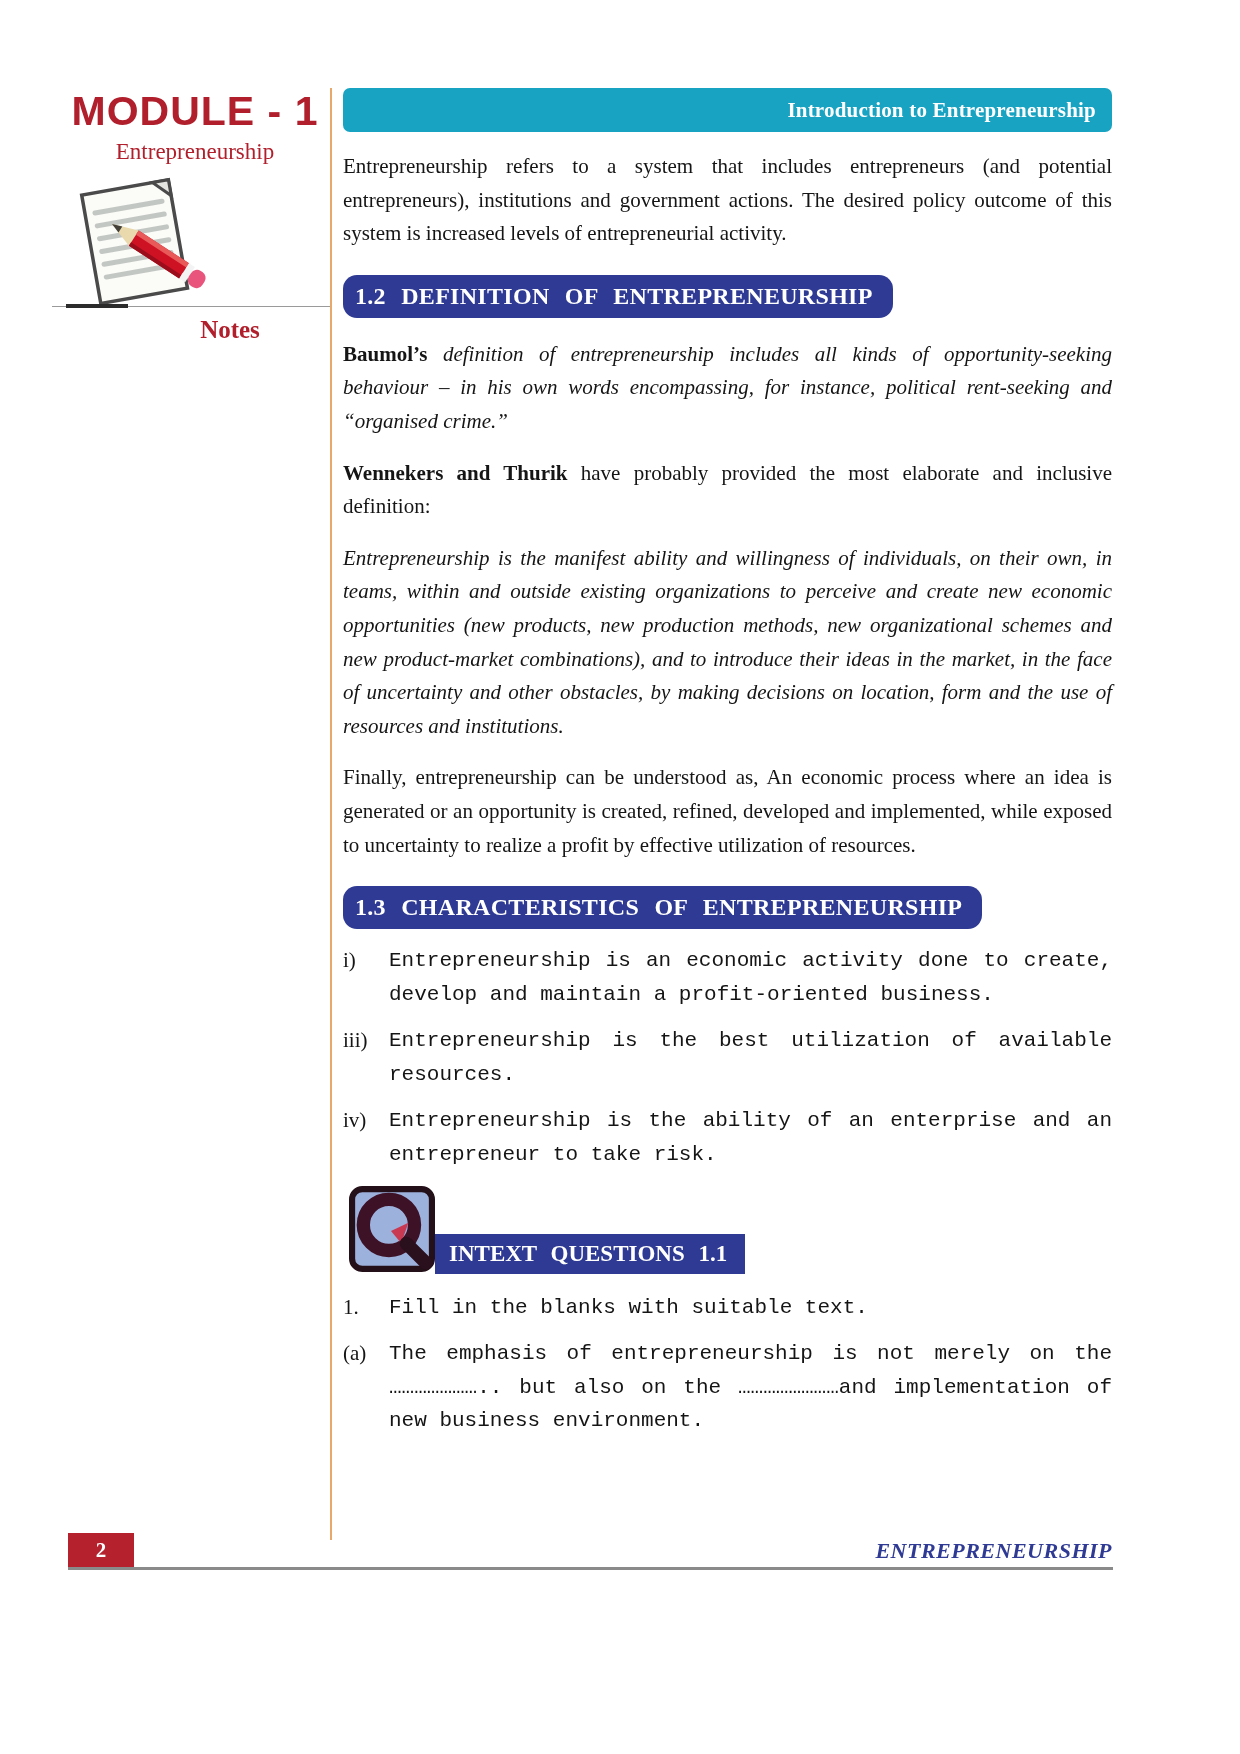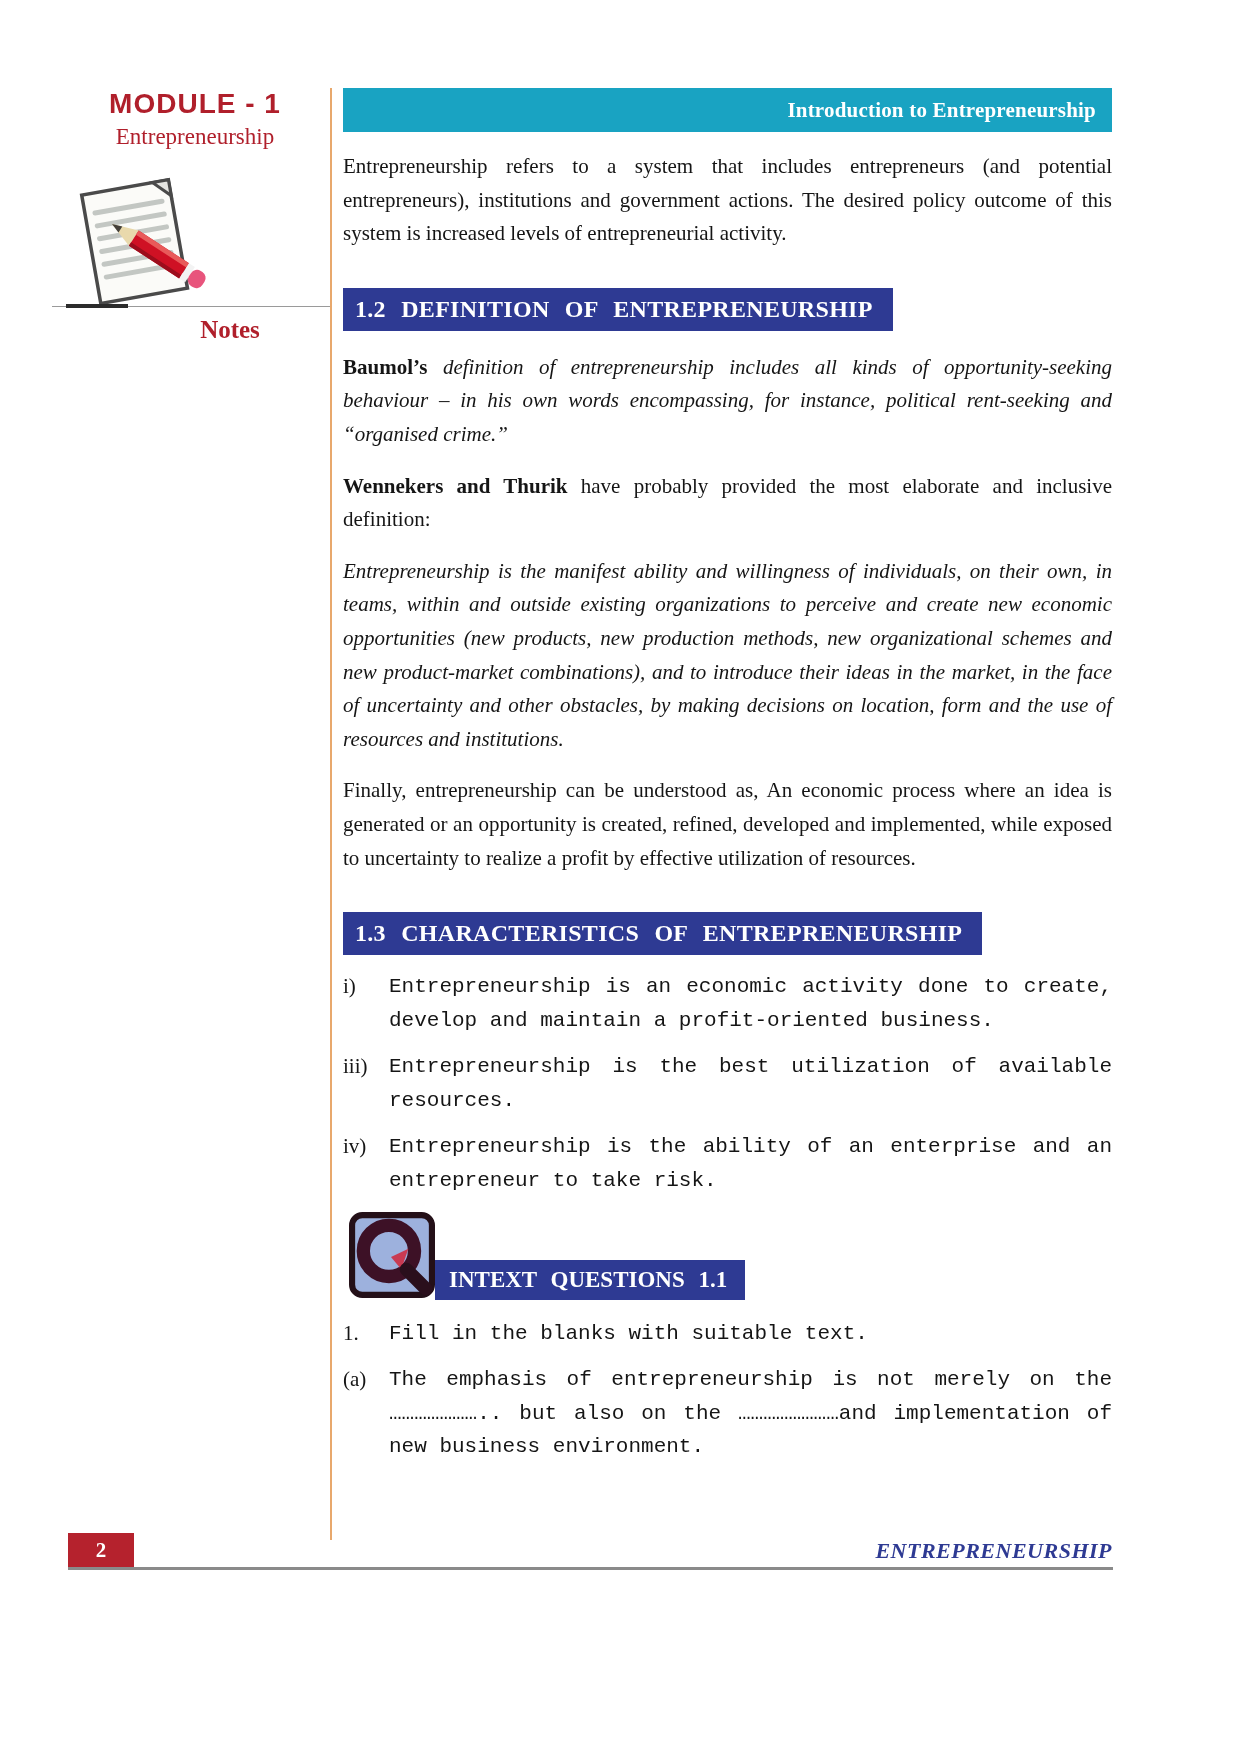--- a/index.html
+++ b/index.html
@@ -9,21 +9,21 @@
   *{margin:0;padding:0;box-sizing:border-box;}
   html,body{background:#ffffff;}
   .page{
     position:relative;width:1240px;height:1754px;background:#ffffff;
     font-family:"Liberation Serif",serif;color:var(--ink);overflow:hidden;
   }
 
   
   .sidebar{position:absolute;left:60px;top:88px;width:270px;}
   .module-label{
-    font-family:"Liberation Sans",sans-serif;font-weight:bold;font-size:28px;
+    font-family:"Liberation Sans",sans-serif;font-weight:bold;font-size:41px;
     color:var(--red);text-align:center;letter-spacing:1px;
   }
   .module-subject{
     font-size:23px;color:var(--red);text-align:center;margin-top:4px;
   }
   .notepad-wrap{position:absolute;left:0px;top:72px;width:160px;height:155px;}
   .sidebar-rule{
     position:absolute;left:-8px;top:218px;width:278px;height:1px;background:#9a9a9a;
   }
   .sidebar-rule .rule-thick{
@@ -35,31 +35,31 @@
   }
 
   
   .v-rule{position:absolute;left:330px;top:88px;width:2px;height:1452px;background:var(--rule-orange);}
 
   
   .content{position:absolute;left:343px;top:88px;width:769px;}
   .banner{
     height:44px;background:var(--teal);color:#ffffff;
     font-weight:bold;font-size:21px;line-height:44px;text-align:right;
-    padding-right:16px;letter-spacing:.2px;
+    padding-right:16px;letter-spacing:.2px;border-radius:7px;
   }
   .body-text{
     font-size:21px;line-height:1.6;text-align:justify;margin-top:18px;color:var(--ink);
   }
   .body-text .lead-bold{font-weight:bold;}
   .italic{font-style:italic;}
   .section-bar{
     display:inline-block;background:var(--navy);color:#ffffff;
     font-weight:bold;font-size:24px;line-height:1;padding:9px 20px 10px 12px;
-    margin-top:37px;margin-bottom:2px;word-spacing:9px;letter-spacing:.3px;
+    margin-top:24px;margin-bottom:2px;word-spacing:9px;letter-spacing:.3px;border-radius:14px;
   }
   .list{margin-top:4px;}
   .list-item,.q-item{display:flex;margin-top:13px;font-size:21px;line-height:1.6;}
   .list-item .marker{flex:0 0 46px;}
   .q-item .marker{flex:0 0 46px;}
   .item-text{flex:1;text-align:justify;font-family:Liberation Mono, monospace;}
 
   .intext-head{position:relative;height:92px;margin-top:14px;}
   .intext-icon{position:absolute;left:6px;top:0px;width:86px;height:86px;}
   .intext-bar{

